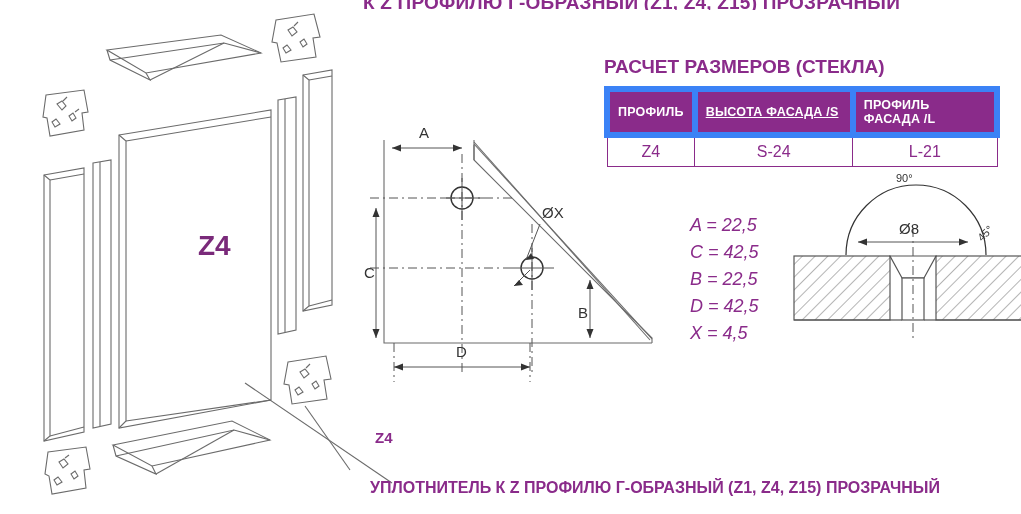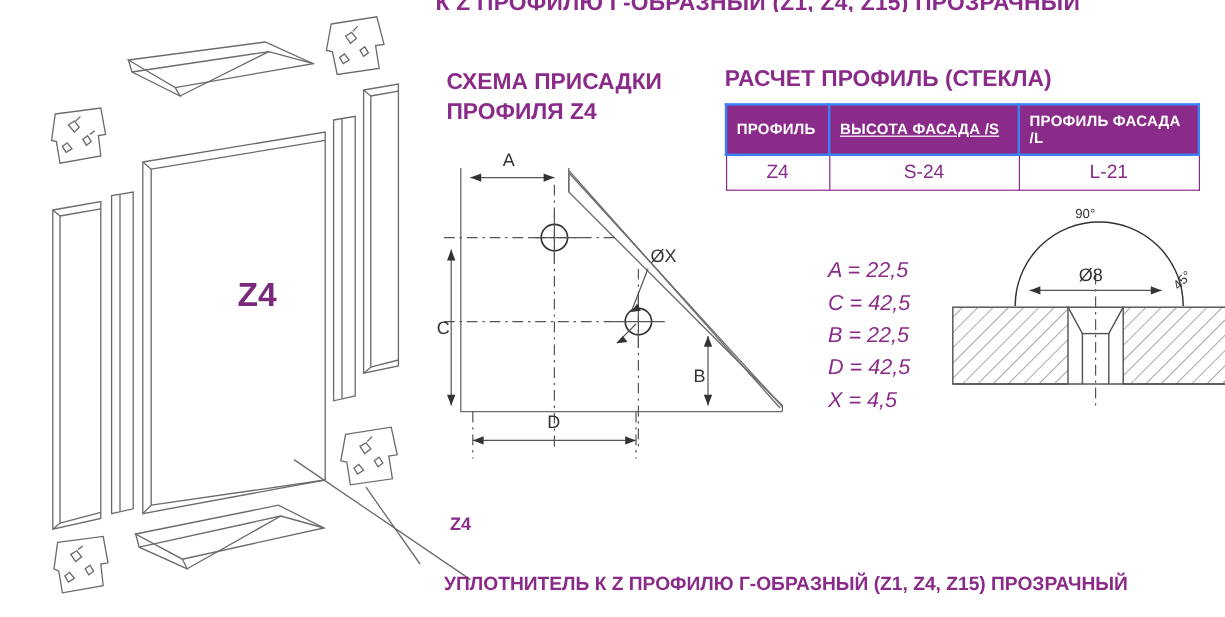--- a/index.html
+++ b/index.html
@@ -45,21 +45,21 @@
     border-collapse: collapse;
     font-size: 13px;
   }
   #size-table th {
     background: #8a2b8a;
     color: #ffffff;
     font-weight: bold;
     font-size: 12.5px;
     padding: 6px 8px;
     text-align: left;
-    border: 2px solid #3b82f6;
+    border: 6px solid #3b82f6;
     letter-spacing: .2px;
   }
   #size-table td {
     border: 1px solid #8a2b8a;
     color: #8a2b8a;
     font-size: 16px;
     padding: 5px 8px;
     text-align: center;
     background: #fff;
   }
@@ -163,24 +163,22 @@
       <path d="M295,390 L299,387 L303,392 L298,395 Z"></path>
       <path d="M306,368 L310,364"></path>
 
       <path d="M245,383 L392,483"></path>
       <path d="M305,406 L350,470"></path>
     </g>
   </svg>
 
   <div id="z4-big">Z4</div>
 
-  <div class="t" id="scheme-title"><span>СХЕМА ПРИСАДКИ</span>
-<span>ПРОФИЛЯ Z4</span></div>
-
-  <div class="t" id="calc-title">РАСЧЕТ ПРОФИЛЬ (СТЕКЛА)</div>
+
+  <div class="t" id="calc-title">РАСЧЕТ РАЗМЕРОВ (СТЕКЛА)</div>
 
   <table id="size-table">
     <thead>
       <tr>
         <th>ПРОФИЛЬ</th>
         <th>ВЫСОТА ФАСАДА /S</th>
         <th>ПРОФИЛЬ ФАСАДА /L</th>
       </tr>
     </thead>
     <tbody>

